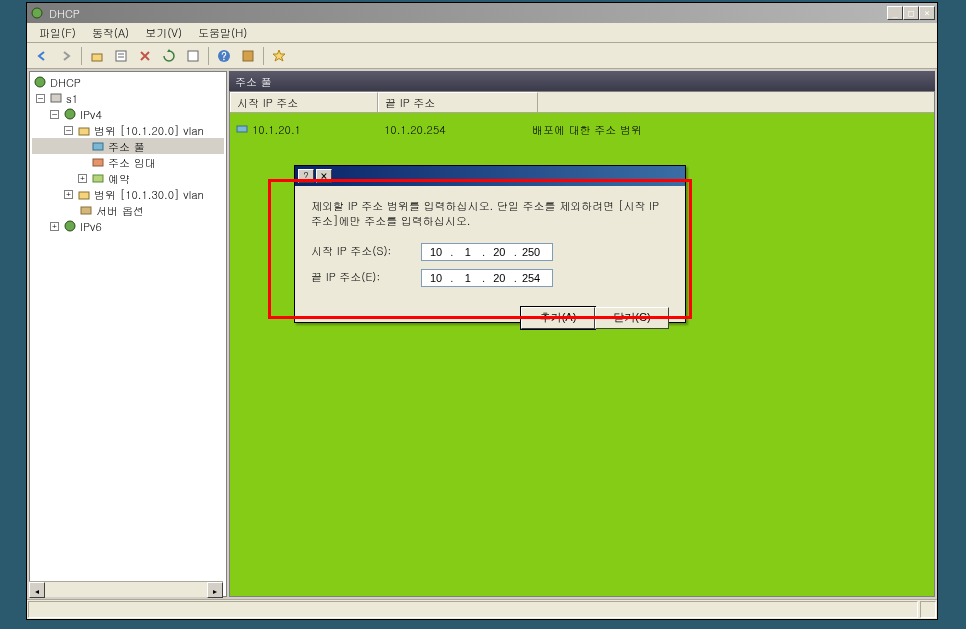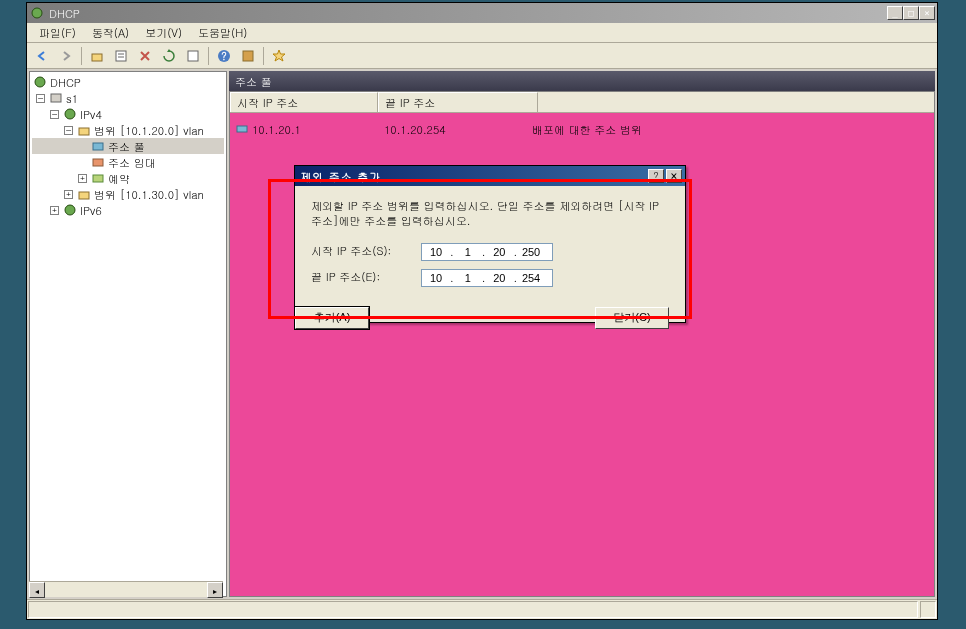--- a/index.html
+++ b/index.html
@@ -24,41 +24,41 @@
 .tree-item { display: flex; align-items: center; height: 16px; cursor: default; white-space: nowrap; }
 .tree-toggle { width: 9px; height: 9px; border: 1px solid #808080; background: #fff; display: flex; align-items: center; justify-content: center; font-size: 8px; line-height: 1; margin-right: 3px; cursor: pointer; }
 .tree-icon { width: 16px; height: 14px; margin-right: 2px; display: inline-flex; align-items: center; justify-content: center; }
 .tree-item.selected { background: #d4d0c8; }
 .tree-item.selected .tree-label { background: #d4d0c8; }
 
 .right-pane { flex: 1; display: flex; flex-direction: column; margin: 2px 2px 2px 0; }
 .list-header { height: 20px; background: linear-gradient(to bottom, #5a5a6b, #3a3a4b); color: #fff; display: flex; align-items: center; padding: 0 6px; font-size: 11px; }
 .list-columns { display: flex; background: #ece9d8; border-bottom: 1px solid #aca899; }
 .list-col { padding: 2px 6px; border-right: 1px solid #aca899; background: #ece9d8; border-top: 1px solid #fff; border-left: 1px solid #fff; font-size: 11px; cursor: default; }
-.list-body { flex: 1; background: #ec4899; border: 1px solid #808080; }
+.list-body { flex: 1; background: #84cc16; border: 1px solid #808080; }
 .list-row { display: flex; padding: 8px 0; }
 .list-cell { padding: 1px 6px; display: flex; align-items: center; }
 .list-cell-icon { width: 14px; height: 14px; margin-right: 2px; }
 
 .statusbar { height: 20px; background: #ece9d8; border-top: 1px solid #aca899; display: flex; }
 .status-cell { flex: 1; border: 1px solid; border-color: #aca899 #fff #fff #aca899; margin: 1px; }
 
 .dialog { position: absolute; left: 294px; top: 165px; width: 392px; height: 158px; background: #ece9d8; border: 1px solid #000; box-shadow: 2px 2px 2px rgba(0,0,0,0.3); z-index: 10; }
 .dialog-titlebar { height: 20px; background: linear-gradient(to right, #0a246a, #3a6ea5); display: flex; align-items: center; padding: 0 3px; }
 .dialog-title { flex: 1; color: #fff; font-size: 11px; font-weight: bold; padding-left: 2px; letter-spacing: 1px; }
 .dialog-help { width: 16px; height: 14px; background: #d4d0c8; border: 1px solid; border-color: #fff #404040 #404040 #fff; font-size: 10px; display: flex; align-items: center; justify-content: center; margin-right: 2px; cursor: default; }
 .dialog-close { width: 16px; height: 14px; background: #d4d0c8; border: 1px solid; border-color: #fff #404040 #404040 #fff; font-size: 10px; display: flex; align-items: center; justify-content: center; cursor: default; font-weight: bold; }
 .dialog-body { padding: 12px 16px; }
 .dialog-text { font-size: 11px; line-height: 1.4; margin-bottom: 14px; }
 .dialog-row { display: flex; align-items: flex-start; margin-bottom: 8px; }
 .dialog-label { width: 110px; font-size: 11px; }
 .ip-input { display: flex; border: 1px solid #7f9db9; background: #fff; width: 132px; height: 18px; align-items: center; }
 .ip-part { width: 28px; text-align: center; border: none; font-size: 11px; background: transparent; height: 16px; }
 .ip-dot { font-size: 11px; }
-.dialog-buttons { display: flex; justify-content: space-between; gap: 8px; padding: 0 16px 10px 0; }
+.dialog-buttons { display: flex; justify-content: flex-end; padding: 0 16px 10px 0; }
 .dlg-btn { width: 74px; height: 22px; background: #ece9d8; border: 1px solid; border-color: #fff #404040 #404040 #fff; font-size: 11px; cursor: default; }
 .dlg-btn.default { outline: 1px solid #000; }
 
 .red-highlight { position: absolute; left: 268px; top: 179px; width: 424px; height: 140px; border: 3px solid #ff0000; pointer-events: none; z-index: 11; }
 
 .scrollbar-h { height: 16px; background: #ece9d8; display: flex; border-top: 1px solid #aca899; }
 .scroll-btn { width: 16px; height: 16px; background: #d4d0c8; border: 1px solid; border-color: #fff #404040 #404040 #fff; display: flex; align-items: center; justify-content: center; font-size: 8px; }
 .scroll-track { flex: 1; background: #ece9d8; }
 </style>
 </head>
@@ -209,20 +209,28 @@
         <span class="tree-label">예약</span>
       </div>
       <div class="tree-item" style="padding-left:32px">
         <span class="tree-toggle">+</span>
         <span class="tree-icon">
             <svg width="14" height="14">
               <rect x="2" y="5" width="10" height="7" fill="#f4d47c" stroke="#8b6f2e"></rect>
             </svg>
           </span>
         <span class="tree-label">범위 [10.1.30.0] vlan</span>
+      </div>
+      <div class="tree-item" style="padding-left:46px">
+        <span class="tree-icon">
+            <svg width="14" height="14">
+              <rect x="2" y="4" width="10" height="7" fill="#d4b87a" stroke="#8b6f3a"></rect>
+            </svg>
+          </span>
+        <span class="tree-label">서버 옵션</span>
       </div>
       <div class="tree-item" style="padding-left:18px">
         <span class="tree-toggle">+</span>
         <span class="tree-icon">
             <svg width="14" height="14">
               <circle cx="7" cy="7" r="5" fill="#6aa84f" stroke="#274e13"></circle>
             </svg>
           </span>
         <span class="tree-label">IPv6</span>
       </div>
@@ -257,21 +265,20 @@
   </div>
 
   <div class="statusbar">
     <div class="status-cell"></div>
     <div class="status-cell" style="flex:0 0 16px"></div>
   </div>
 </div>
 
 <div class="dialog">
   <div class="dialog-titlebar">
-    <span class="dialog-title">제외 주소 추가</span>
     <div class="dialog-help">?</div>
     <div class="dialog-close">×</div>
   </div>
   <div class="dialog-body">
     <div class="dialog-text">제외할 IP 주소 범위를 입력하십시오. 단일 주소를 제외하려면 [시작 IP 주소]에만 주소를 입력하십시오.</div>
     <div class="dialog-row">
       <div class="dialog-label">시작 IP 주소(S):</div>
       <div class="ip-input">
         <input class="ip-part" value="10" style="">
           <span class="ip-dot">.</span>

